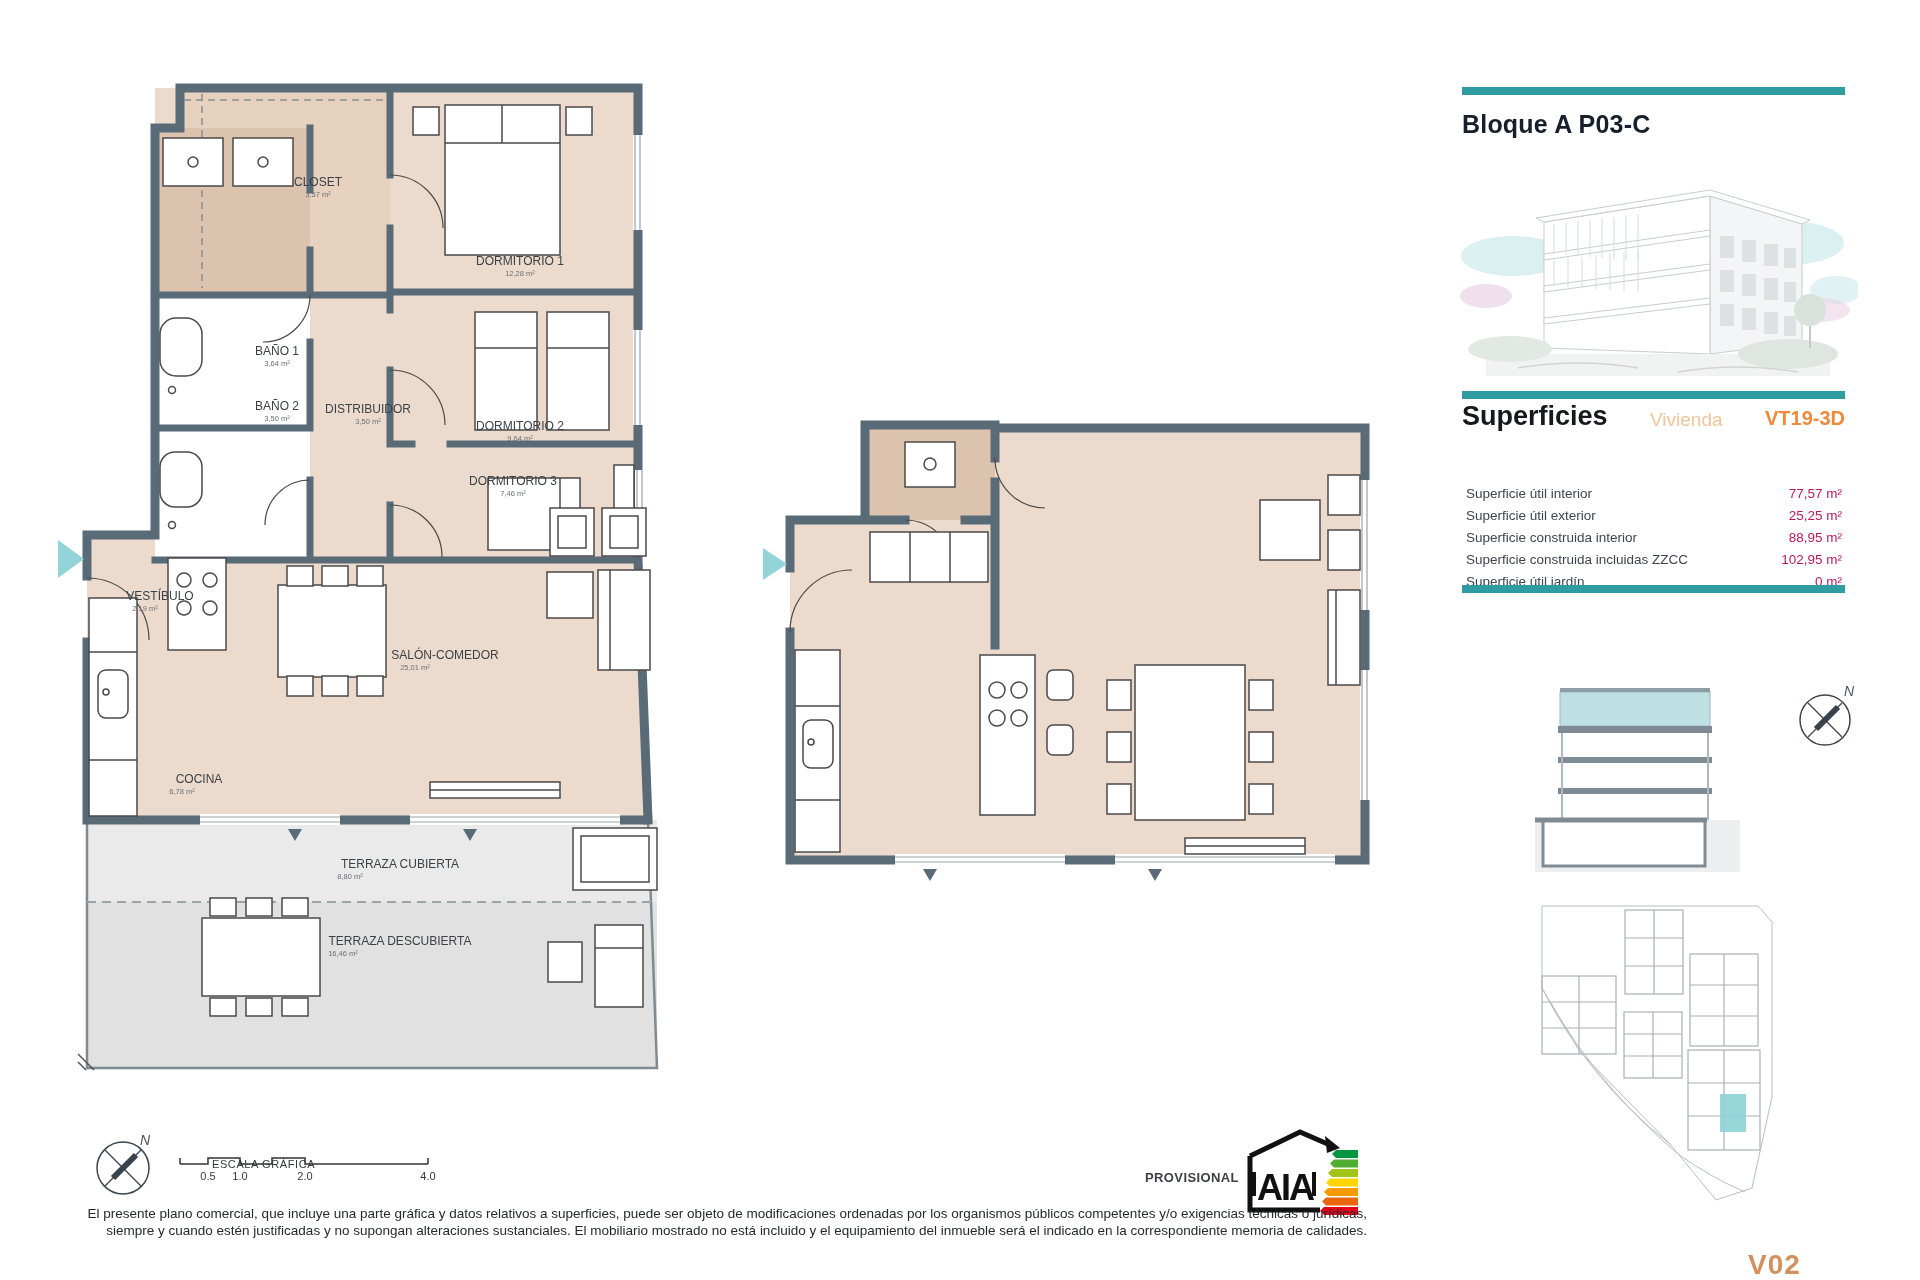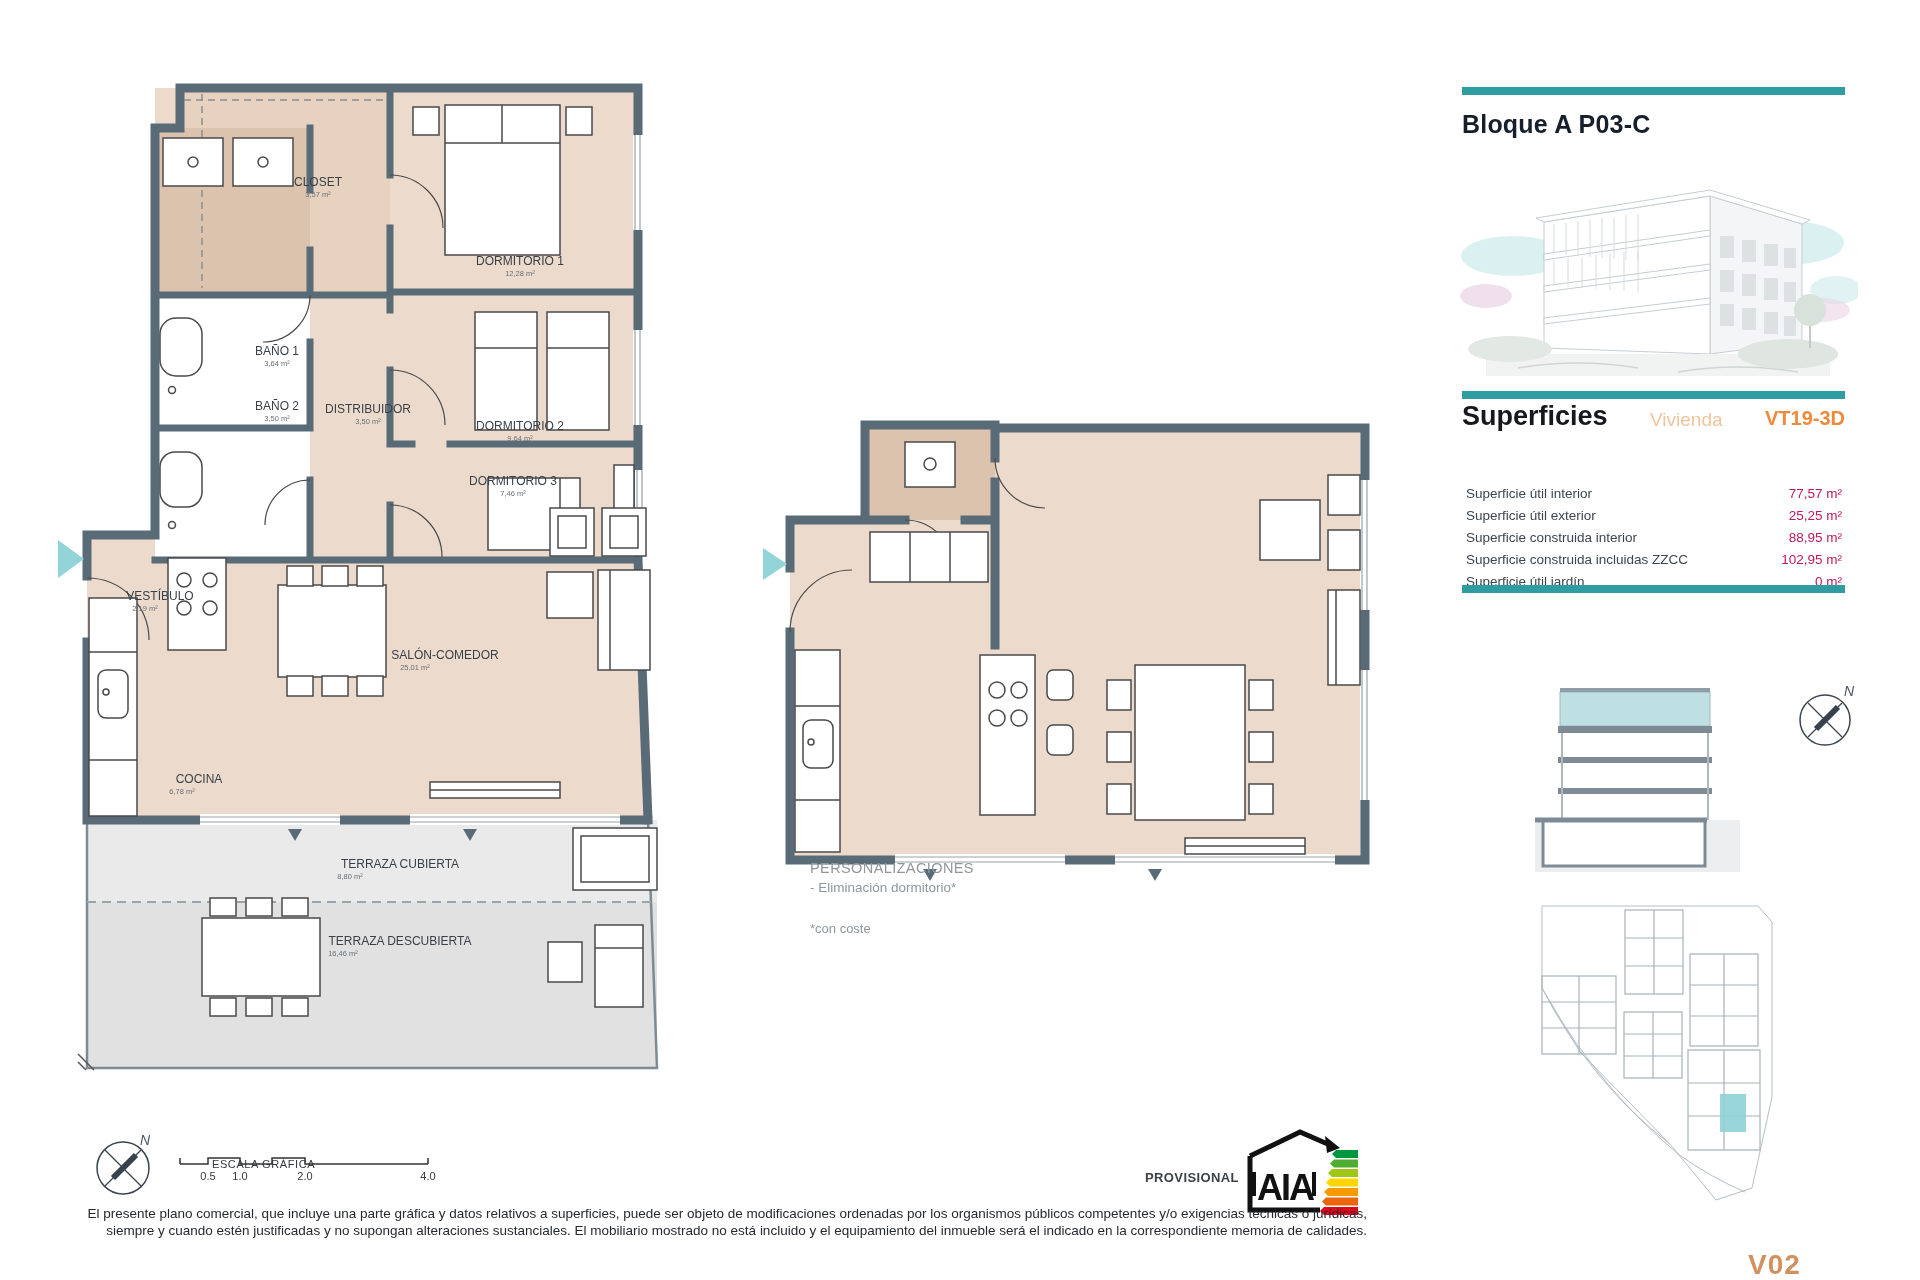--- a/index.html
+++ b/index.html
@@ -211,25 +211,20 @@
       <rect x="573" y="55" width="32" height="40"></rect>
         <rect x="573" y="110" width="32" height="40"></rect>
       <rect x="573" y="170" width="32" height="95"></rect>
         <path d="M581,170 V265" fill="none"></path>
       <rect x="430" y="418" width="120" height="16"></rect>
         <path d="M430,426 H550" fill="none"></path>
     </g>
     <polygon points="8,128 8,160 32,144" fill="#93D4D9"></polygon>
   </svg>
 
-  <div class="pers">
-    <div class="t">PERSONALIZACIONES</div>
-    <div class="i">- Eliminación dormitorio*</div>
-    <div class="n">*con coste</div>
-  </div>
 
   <div class="teal-bar" style="left:1462px;top:87px;width:383px;"></div>
   <div class="block-title">Bloque A P03-C</div>
 
   <svg class="abs" style="left:1458px;top:158px;" width="400" height="232" viewBox="0 0 400 232">
     <g>
       <ellipse cx="55" cy="98" rx="52" ry="20" fill="#CBE9EB" opacity="0.7"></ellipse>
       <ellipse cx="140" cy="72" rx="46" ry="16" fill="#CBE9EB" opacity="0.6"></ellipse>
       <ellipse cx="330" cy="85" rx="56" ry="22" fill="#CBE9EB" opacity="0.7"></ellipse>
       <ellipse cx="378" cy="132" rx="26" ry="14" fill="#CBE9EB" opacity="0.6"></ellipse>

